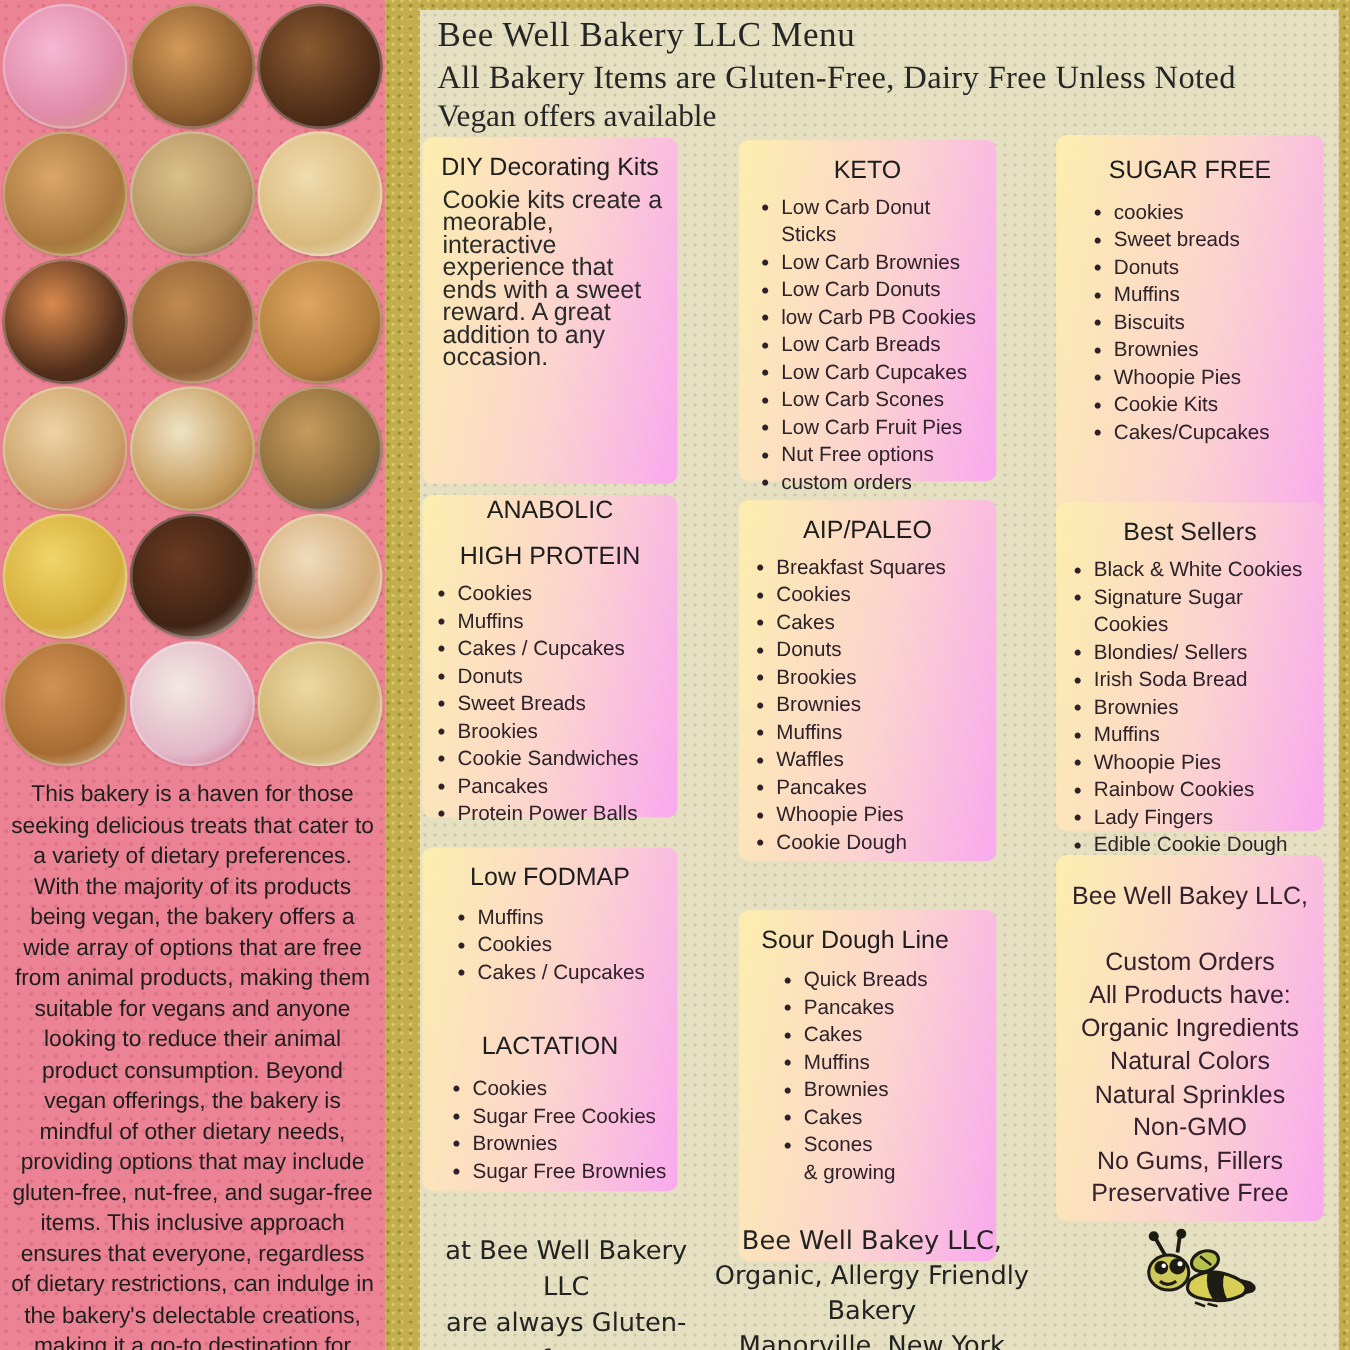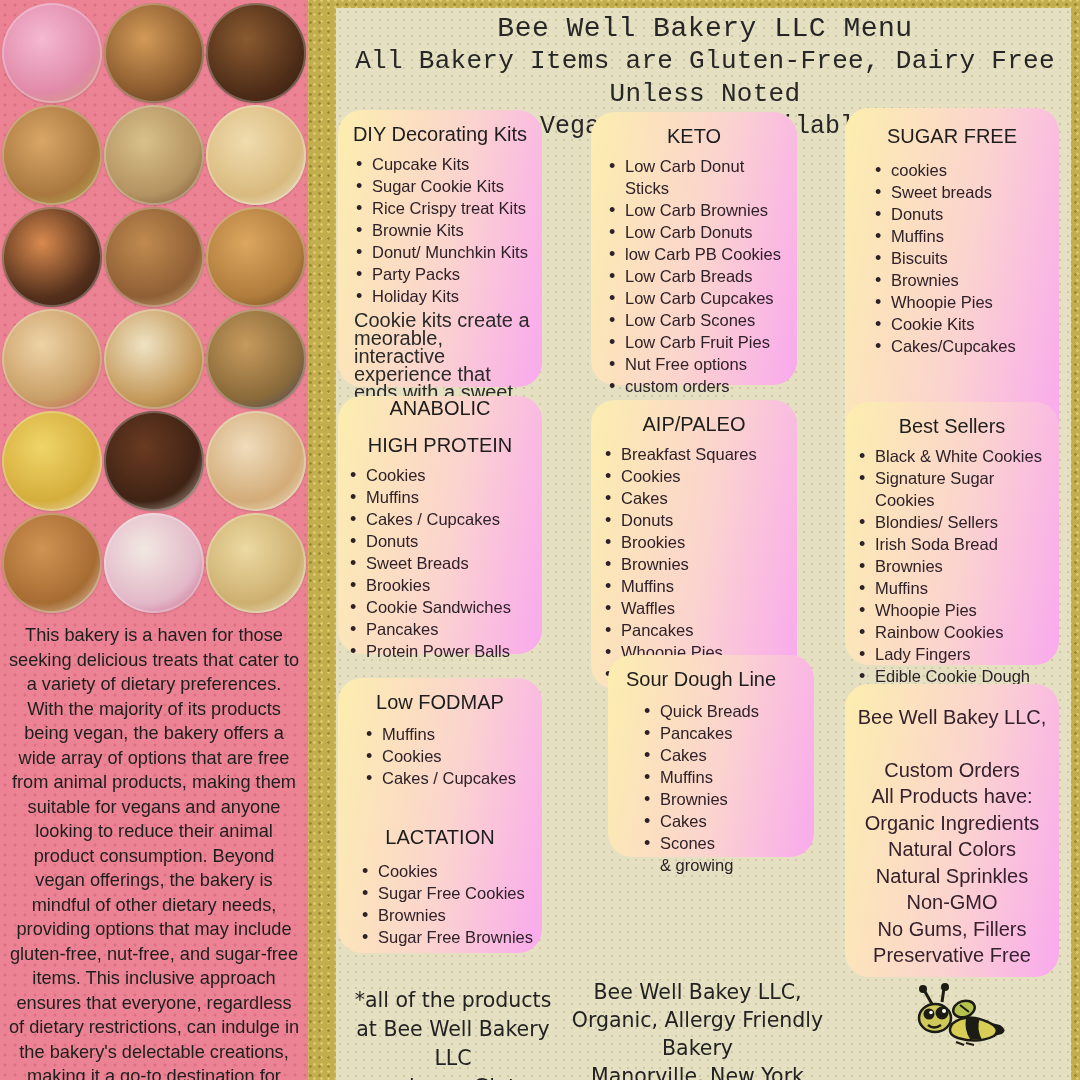--- a/index.html
+++ b/index.html
@@ -14,22 +14,22 @@
     background-position:0 0,3px 4px;
   }
   
   .main-panel{
     position:absolute;left:336px;top:8px;width:735px;height:1072px;
     background-color:#e6e0c2;
     background-image:radial-gradient(rgba(185,175,135,.5) 1px, transparent 1.5px);
     background-size:8px 8px;
   }
   .header{
-    position:absolute;left:350px;top:12px;width:710px;text-align:center;
-    color:#262626;font-family:Liberation Mono, monospace;
+    position:absolute;left:350px;top:12px;width:710px;
+    color:#262626;font-family:Liberation Serif, serif;
   }
   .header .h-line1{font-size:28px;line-height:33px;letter-spacing:.5px;}
   .header .h-line2{font-size:26px;line-height:33px;letter-spacing:.3px;}
   .header .h-line3{font-size:25px;line-height:31px;}
   
   .sidebar{
     position:absolute;left:0;top:0;width:308px;height:1080px;
     background-color:#ec8394;
     background-image:radial-gradient(rgba(200,90,110,.45) 1.2px, transparent 1.8px);
     background-size:10px 10px;
@@ -41,21 +41,21 @@
   .photo{
     width:100px;height:100px;border-radius:50%;display:block;
     box-shadow:inset 0 0 0 2px rgba(255,255,255,.25), 0 1px 2px rgba(0,0,0,.15);
   }
   .about{
     margin:10px 8px 0 8px;text-align:center;color:#1e1e1e;
     font-size:18.2px;line-height:24.5px;
   }
   
   .card{
-    position:absolute;border-radius:24px;
+    position:absolute;border-radius:8px;
     background:linear-gradient(100deg,#fceeae 0%,#fbd3cf 55%,#f9a9ee 100%);
     color:#2e2129;box-sizing:border-box;
   }
   .card-title{font-size:20px;line-height:25px;text-align:center;color:#1d1d1d;padding-top:12px;}
   .card-title.left{text-align:left;padding-left:18px;}
   ul.menu-list{list-style:none;margin:6px 0 0 0;padding:0 6px 0 34px;}
   ul.menu-list li{position:relative;font-size:16.5px;line-height:22px;}
   ul.menu-list li::before{content:"\2022";position:absolute;left:-16px;font-size:18px;}
   .spaced li{line-height:23.5px;}
   .roomy li{line-height:24px;}
@@ -106,30 +106,20 @@
 
 <div class="main-panel"></div>
 <div class="header">
   <div class="h-line1">Bee Well Bakery LLC Menu</div>
   <div class="h-line2">All Bakery Items are Gluten-Free, Dairy Free Unless Noted</div>
   <div class="h-line3">Vegan offers available</div>
 </div>
 
 <div class="card" style="left:338px;top:110px;width:204px;height:277px;">
   <div class="card-title">DIY Decorating Kits</div>
-  <ul class="menu-list">
-
-  <li>Cupcake Kits</li>
-      <li>Sugar Cookie Kits</li>
-      <li>Rice Crispy treat Kits</li>
-      <li>Brownie Kits</li>
-      <li>Donut/ Munchkin Kits</li>
-      <li>Party Packs</li>
-      <li>Holiday Kits</li>
-    </ul>
   <div class="card-note">Cookie kits create a meorable, interactive experience that ends with a sweet reward. A great addition to any occasion.</div>
 </div>
 
 <div class="card" style="left:591px;top:112px;width:206px;height:273px;">
   <div class="card-title">KETO</div>
   <ul class="menu-list">
 
   <li>Low Carb Donut Sticks</li>
       <li>Low Carb Brownies</li>
       <li>Low Carb Donuts</li>
@@ -223,21 +213,21 @@
   <div class="card-title" style="padding-top:0;">LACTATION</div>
   <ul class="menu-list spaced" style="padding-left:40px;margin-top:10px;">
 
   <li>Cookies</li>
       <li>Sugar Free Cookies</li>
       <li>Brownies</li>
       <li>Sugar Free Brownies</li>
     </ul>
 </div>
 
-<div class="card" style="left:591px;top:655px;width:206px;height:202px;margin-left:17px;">
+<div class="card" style="left:591px;top:728px;width:206px;height:281px;">
   <div class="card-title left">Sour Dough Line</div>
   <ul class="menu-list spaced" style="padding-left:52px;margin-top:8px;">
 
   <li>Quick Breads</li>
       <li>Pancakes</li>
       <li>Cakes</li>
       <li>Muffins</li>
       <li>Brownies</li>
       <li>Cakes</li>
       <li>Scones</li>
@@ -256,21 +246,20 @@
       <div class="custom-line">Natural Colors</div>
       <div class="custom-line">Natural Sprinkles</div>
       <div class="custom-line">Non-GMO</div>
       <div class="custom-line">No Gums, Fillers</div>
       <div class="custom-line">Preservative Free</div>
     </div>
 </div>
 
 <div class="footer-left">
 
-<div>*all of the products</div>
     <div>at Bee Well Bakery LLC</div>
     <div>are always Gluten-free</div>
   </div>
 
 <div class="footer-center">
 
 <div>Bee Well Bakey LLC,</div>
     <div>Organic, Allergy Friendly Bakery</div>
     <div>Manorville, New York</div>
   </div>

